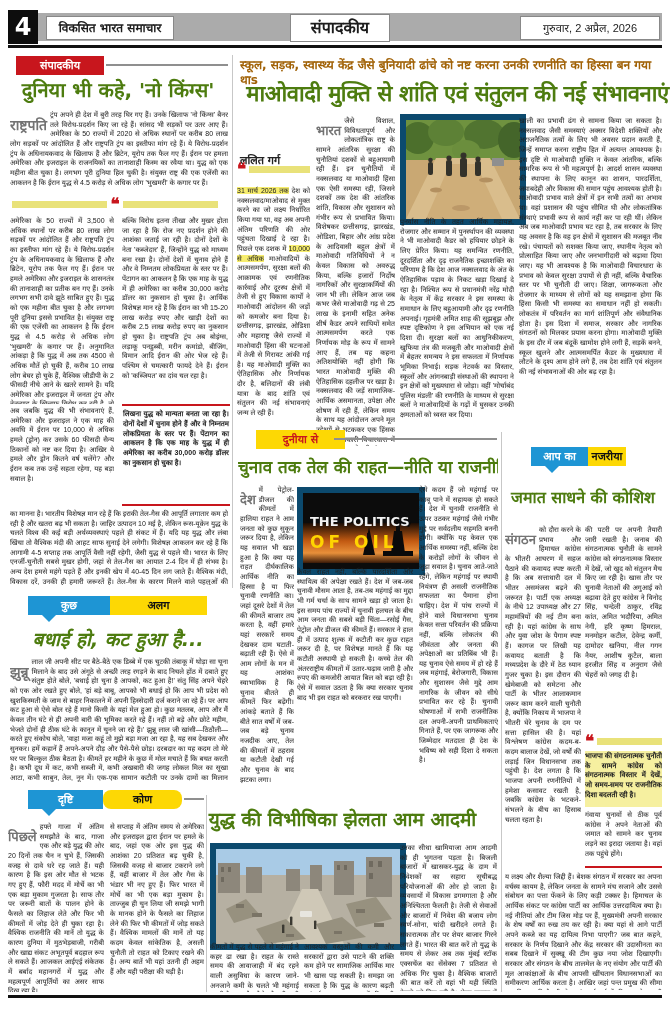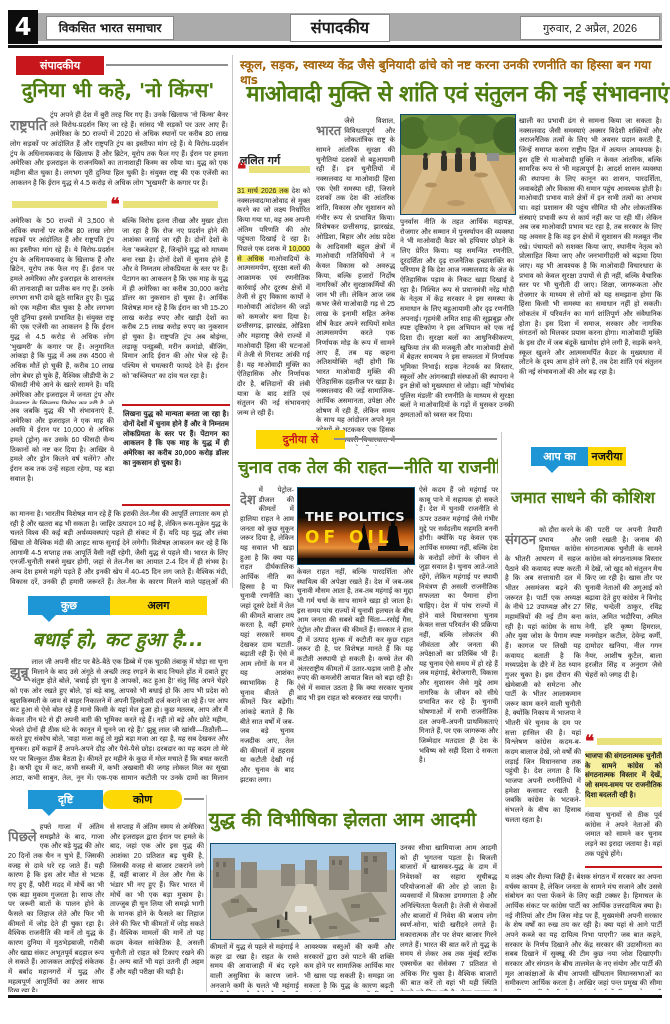--- a/index.html
+++ b/index.html
@@ -37,21 +37,21 @@
   .dw.big{font-size:14px;}
   .pullq{position:absolute;border-top:2px solid #c8161d;border-bottom:2px solid #c8161d;
          padding:3px 1px;font-size:7px;font-weight:bold;line-height:1.4;text-align:justify;overflow:hidden;}
   .hl-mark{background:#f7ee6e;}
   .qbg{background:#f6f0a0;}
   
   .iconrow{position:absolute;display:flex;align-items:center;gap:3px;}
   .iconrow .bar{flex:1;height:7px;background:#e9e27a;}
   .qicon{color:#c8161d;font-size:17px;line-height:10px;font-weight:bold;font-family:"DejaVu Serif",serif;}
   .redline{position:absolute;height:2px;background:#c8161d;}
-  .photo{position:absolute;overflow:hidden;border:1px solid #0c4a6e;}
+  .photo{position:absolute;overflow:hidden;border:6px solid #0c4a6e;}
 </style>
 </head>
 <body>
 
 <div class="page">
 
   <div class="abs pgnum">4</div>
   <div class="abs graybar">
     <div class="whitebox mast">विकसित भारत समाचार</div>
     <div class="whitebox sect">संपादकीय</div>

